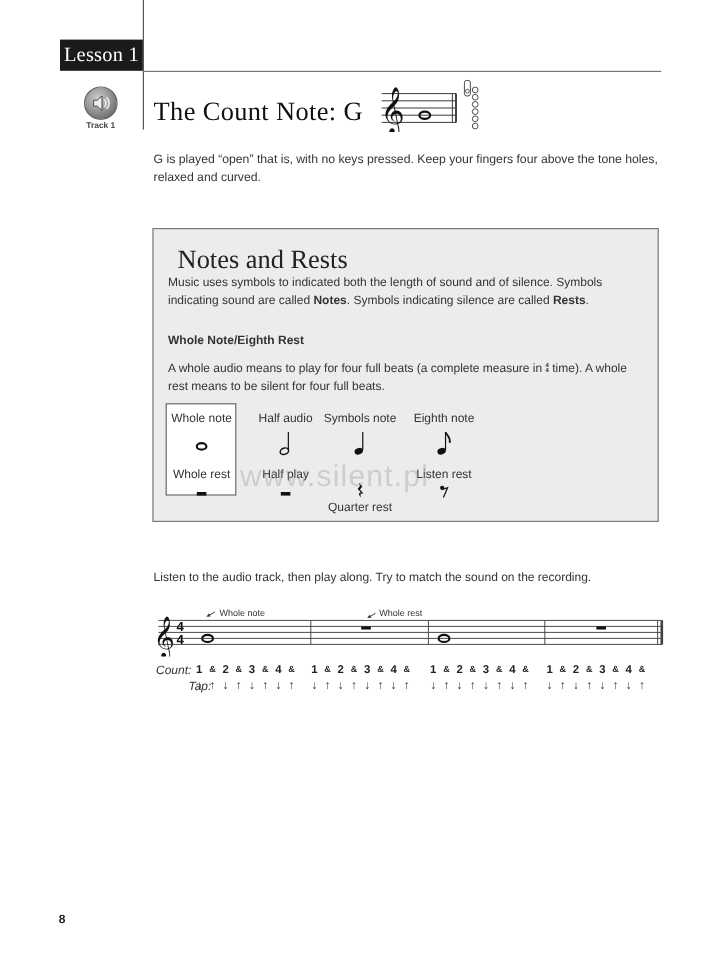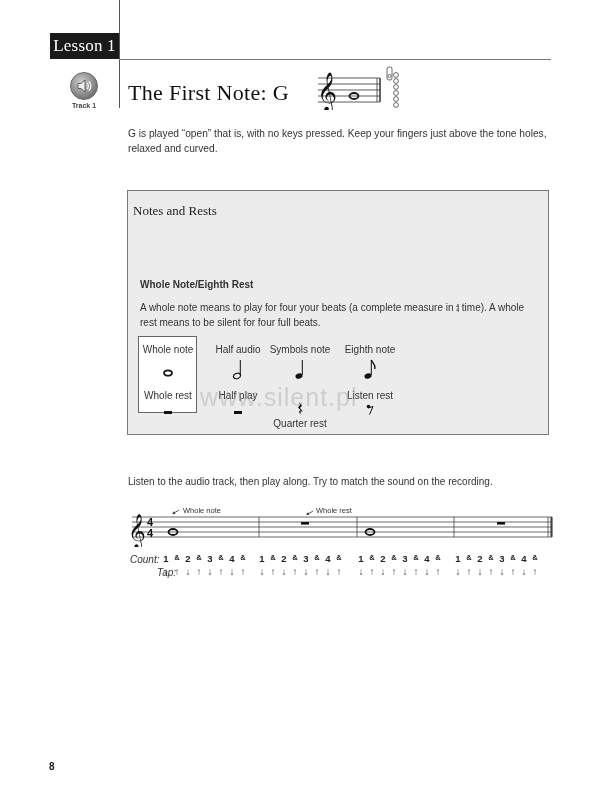--- a/index.html
+++ b/index.html
@@ -16,22 +16,22 @@
                 border: 1px solid #666; position: relative; }
   .track .spk svg { position: absolute; left: 5px; top: 5px; }
   .track .lbl { font-size: 7px; font-weight: bold; color: #444; margin-top: 2px; }
   .title { position: absolute; left: 128px; top: 80px; font-family: "Liberation Serif", serif;
            font-size: 22px; color: #111; letter-spacing: 0.3px; }
   .staff-g { position: absolute; left: 316px; top: 70px; }
   .fing { position: absolute; left: 386px; top: 66px; }
   .intro { position: absolute; left: 128px; top: 126px; width: 440px; font-size: 10.2px; line-height: 15px; color: #333; }
   .box { position: absolute; left: 127px; top: 190px; width: 422px; height: 245px; background: #ececec;
          border: 1px solid #7a7a7a; box-sizing: border-box; }
-  .box h2 { position: absolute; left: 5px; top: 12px; margin: 0; font-family: "Liberation Serif", serif;
-            font-weight: normal; font-size: 13px; color: #222; }
+  .box h2 { position: absolute; left: 20px; top: 12px; margin: 0; font-family: "Liberation Serif", serif;
+            font-weight: normal; font-size: 22px; color: #222; }
   .box .p1 { position: absolute; left: 12px; top: 37px; width: 400px; font-size: 10px; line-height: 15px; color: #333; }
   .box .h3 { position: absolute; left: 12px; top: 88px; font-size: 10px; font-weight: bold; color: #333; }
   .box .p2 { position: absolute; left: 12px; top: 109px; width: 400px; font-size: 10px; line-height: 15px; color: #333; }
   .tsig { display: inline-block; font-size: 5px; line-height: 4px; vertical-align: middle; font-weight: bold; text-align: center; }
   .sym-grid { position: absolute; left: 10px; top: 145px; }
   .sym-highlight { position: absolute; left: 0px; top: 0px; width: 59px; height: 77px; background: #fff; border: 1px solid #666; box-sizing: border-box; }
   .sym-col { position: absolute; text-align: center; font-size: 10px; color: #333; }
   .sym-col .nm { position: absolute; white-space: nowrap; left: 50%; transform: translateX(-50%); }
   .sym-col .gl { position: absolute; left: 50%; transform: translateX(-50%); }
   .watermark { position: absolute; left: 200px; top: 383px; font-size: 25px; color: rgba(150,150,150,0.35);
@@ -55,21 +55,21 @@
   <div class="spk">
     <svg width="16" height="16" viewBox="0 0 16 16">
       <path d="M2 5.5h3l4-3.5v12l-4-3.5H2z" fill="#eee" stroke="#444" stroke-width="0.8"></path>
       <path d="M11 5a4 4 0 0 1 0 6" fill="none" stroke="#eee" stroke-width="1.3"></path>
       <path d="M12.8 3.2a6.5 6.5 0 0 1 0 9.6" fill="none" stroke="#eee" stroke-width="1.3"></path>
     </svg>
   </div>
   <div class="lbl">Track 1</div>
 </div>
 
-<div class="title">The First Note: G</div>
+<div class="title">The Count Note: G</div>
 
 <div class="staff-g">
   <svg width="66" height="40" viewBox="0 0 66 40">
     <g stroke="#333" stroke-width="0.8">
       <line x1="2" y1="8" x2="64" y2="8"></line>
         <line x1="2" y1="14" x2="64" y2="14"></line>
       <line x1="2" y1="20" x2="64" y2="20"></line>
         <line x1="2" y1="26" x2="64" y2="26"></line>
       <line x1="2" y1="32" x2="64" y2="32"></line>
       <line x1="61" y1="8" x2="61" y2="32"></line>
@@ -88,26 +88,27 @@
       <circle cx="10" cy="9" r="2.4"></circle>
         <circle cx="10" cy="15" r="2.4"></circle>
         <circle cx="10" cy="21" r="2.4"></circle>
       <circle cx="10" cy="27" r="2.4"></circle>
         <circle cx="10" cy="33" r="2.4"></circle>
         <circle cx="10" cy="39" r="2.4"></circle>
     </g>
   </svg>
 </div>
 
-<div class="intro">G is played “open” that is, with no keys pressed. Keep your fingers just above the tone holes, relaxed and curved.</div>
+<div class="intro">G is played “open” that is, with no keys pressed. Keep your fingers four above the tone holes, relaxed and curved.</div>
 
 <div class="box">
   <h2>Notes and Rests</h2>
+  <div class="p1"><span>Music uses symbols to indicated both the length of sound and of silence. Symbols indicating sound are called </span><b>Notes</b><span>. Symbols indicating silence are called </span><b>Rests</b><span>.</span></div>
   <div class="h3">Whole Note/Eighth Rest</div>
-  <div class="p2"><span>A whole note means to play for four your beats (a complete measure in </span><span class="tsig"><span>4</span><br><span>4</span></span><span> time). A whole rest means to be silent for four full beats.</span></div>
+  <div class="p2"><span>A whole audio means to play for four full beats (a complete measure in </span><span class="tsig"><span>4</span><br><span>4</span></span><span> time). A whole rest means to be silent for four full beats.</span></div>
 
   <div class="sym-grid">
     <div class="sym-highlight"></div>
 
     <div class="sym-col" style="left:30px;">
       <div class="nm" style="top:8px;">Whole note</div>
       <div class="gl" style="top:32px;"><svg width="12" height="8">
             <ellipse cx="6" cy="4" rx="4" ry="2.7" fill="none" stroke="#111" stroke-width="1.8"></ellipse>
           </svg></div>
       <div class="nm" style="top:54px;">Whole rest</div>

